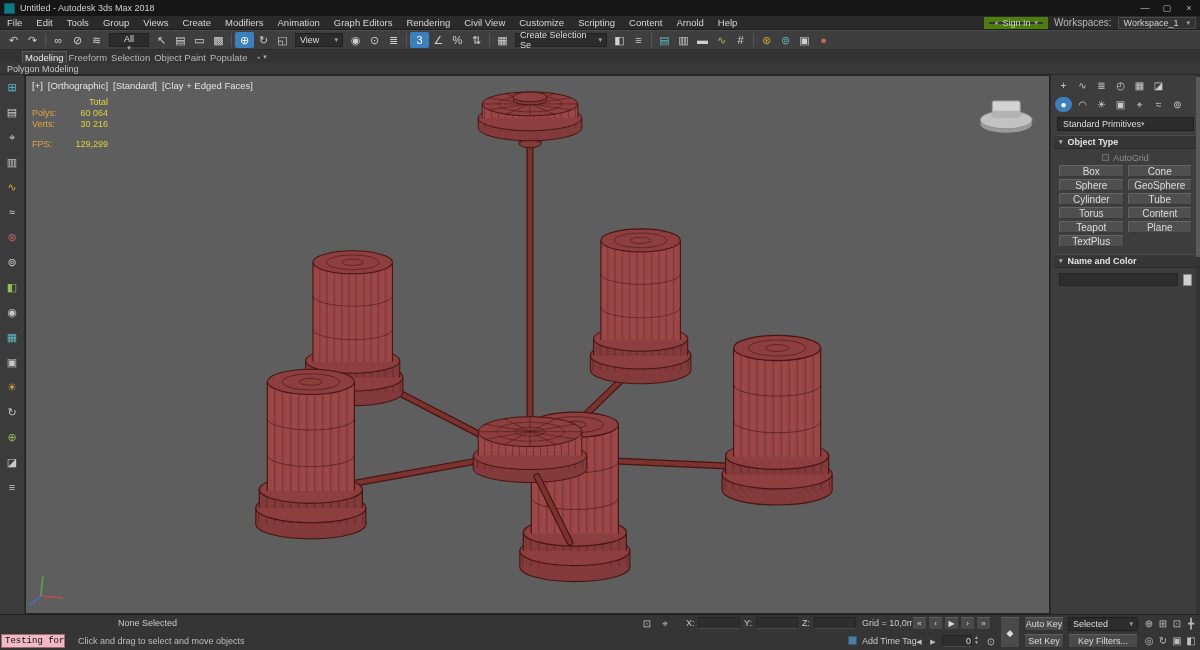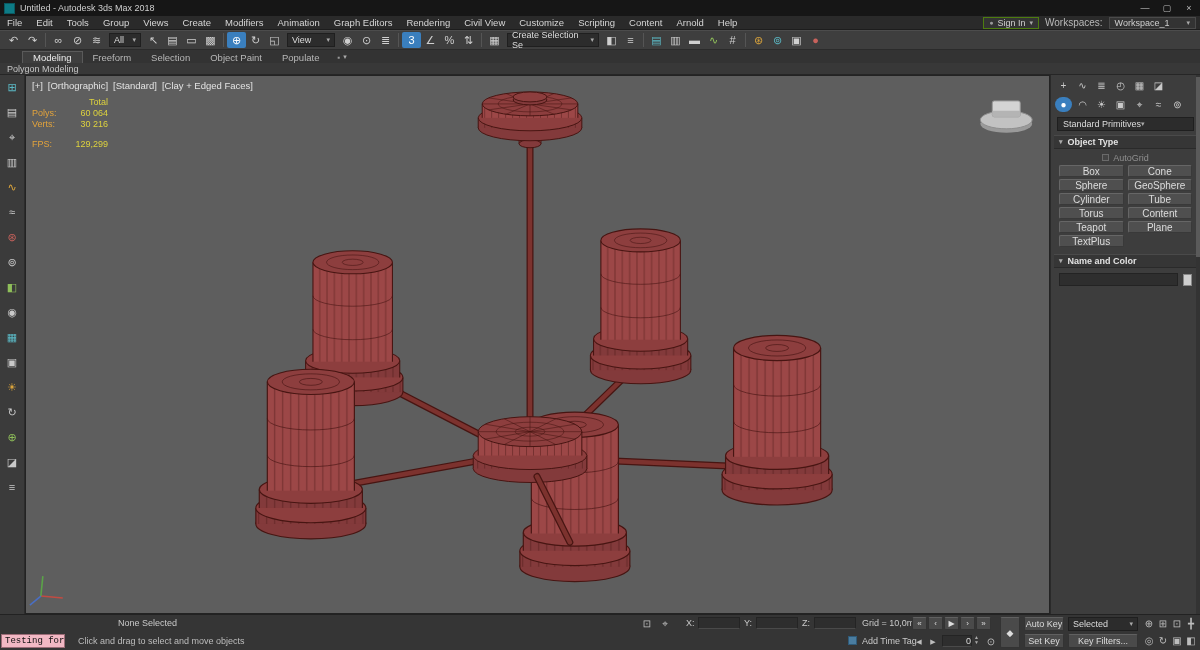--- a/index.html
+++ b/index.html
@@ -17,37 +17,37 @@
   #titlebar{position:absolute;left:0;top:0;width:1200px;height:16px;background:#161616;display:flex;align-items:center;}
   .app-icon{width:11px;height:11px;margin:0 5px 0 4px;background:#0d7b86;border:1px solid #0a5a62;}
   #titlebar .title{font-size:9px;color:#cfcfcf;}
   .wincontrols{margin-left:auto;display:flex;height:100%;}
   .winbtn{width:22px;height:100%;display:flex;align-items:center;justify-content:center;font-size:9px;color:#bbb;}
 
   
   #menubar{position:absolute;left:0;top:16px;width:1200px;height:14px;background:#2a2a2a;display:flex;align-items:center;font-size:9.5px;border-bottom:1px solid #1d1d1d;}
   .menu-item{padding:0 7px;height:100%;display:flex;align-items:center;color:#d6d6d6;}
   .menu-right{margin-left:auto;display:flex;align-items:center;gap:6px;padding-right:4px;}
-  .signin{display:flex;align-items:center;gap:4px;border:1px solid #4d7c0f;background:#333;height:12px;padding:0 5px;font-size:9px;}
+  .signin{display:flex;align-items:center;gap:4px;border:5px solid #4d7c0f;background:#333;height:12px;padding:0 5px;font-size:9px;}
   .ws-label{color:#b9b9b9;font-size:10px;}
-  .ws-dd{display:flex;align-items:center;gap:17px;border:1px solid #4a4a4a;background:#333;height:12px;padding:0 5px;font-size:9px;min-width:70px;justify-content:space-between;}
+  .ws-dd{display:flex;align-items:center;gap:8px;border:1px solid #4a4a4a;background:#333;height:12px;padding:0 5px;font-size:9px;min-width:70px;justify-content:space-between;}
   .caret{font-size:7px;color:#aaa;}
 
   
   #toolbar{position:absolute;left:0;top:30px;width:1200px;height:20px;background:#3e3e3e;border-top:1px solid #4c4c4c;border-bottom:1px solid #2b2b2b;display:flex;align-items:center;padding-left:4px;}
   .icon{display:inline-flex;align-items:center;justify-content:center;width:19px;height:16px;font-size:11px;color:#cfcfcf;border-radius:2px;flex:none;}
   .icon.active{background:var(--accent-blue);color:#fff;}
   .sep{width:1px;height:14px;background:#2a2a2a;border-right:1px solid #555;margin:0 3px;flex:none;}
   .dd{display:inline-flex;align-items:center;justify-content:space-between;background:#2c2c2c;border:1px solid #1f1f1f;height:14px;font-size:9px;padding:0 4px;margin:0 3px;color:#ddd;flex:none;}
-  .dd-all{width:32px;} .dd-view{width:48px;} .dd-sel{width:92px;}
+  .dd-all{width:40px;flex-direction:column;} .dd-view{width:48px;} .dd-sel{width:92px;}
   .c-teal{color:#5bb8c4!important;} .c-gold{color:#d9a33c!important;} .c-green{color:#8fbf5a!important;} .c-red{color:#c8625c!important;}
 
   
   #ribbontabs{position:absolute;left:0;top:50px;width:1200px;height:13px;background:#333;display:flex;align-items:flex-end;padding-left:22px;font-size:9.5px;}
-  .rtab{padding:0 10px;height:12px;display:flex;align-items:center;color:#b8b8b8;}
+  .rtab{padding:0 2px;height:12px;display:flex;align-items:center;color:#b8b8b8;}
   .rtab.active{background:#3e3e3e;border:1px solid #5a5a5a;border-bottom:none;color:#ececec;}
   .rtab-extra{display:flex;align-items:center;gap:3px;margin-left:8px;height:12px;}
   #ribbonpanel{position:absolute;left:0;top:63px;width:1200px;height:12px;background:#383838;border-bottom:1px solid #262626;font-size:9px;color:#c6c6c6;display:flex;align-items:center;padding-left:7px;}
 
   
   #leftbar{position:absolute;left:0;top:75px;width:25px;height:539px;background:#3b3b3b;border-right:1px solid #2c2c2c;display:flex;flex-direction:column;align-items:center;padding-top:3px;gap:7px;}
   .ltool{width:20px;height:18px;display:flex;align-items:center;justify-content:center;font-size:11px;color:#c9c9c9;}
 
   
   #viewport{position:absolute;left:25px;top:75px;width:1025px;height:539px;background:var(--viewport-bg);border:1px solid #232323;}

